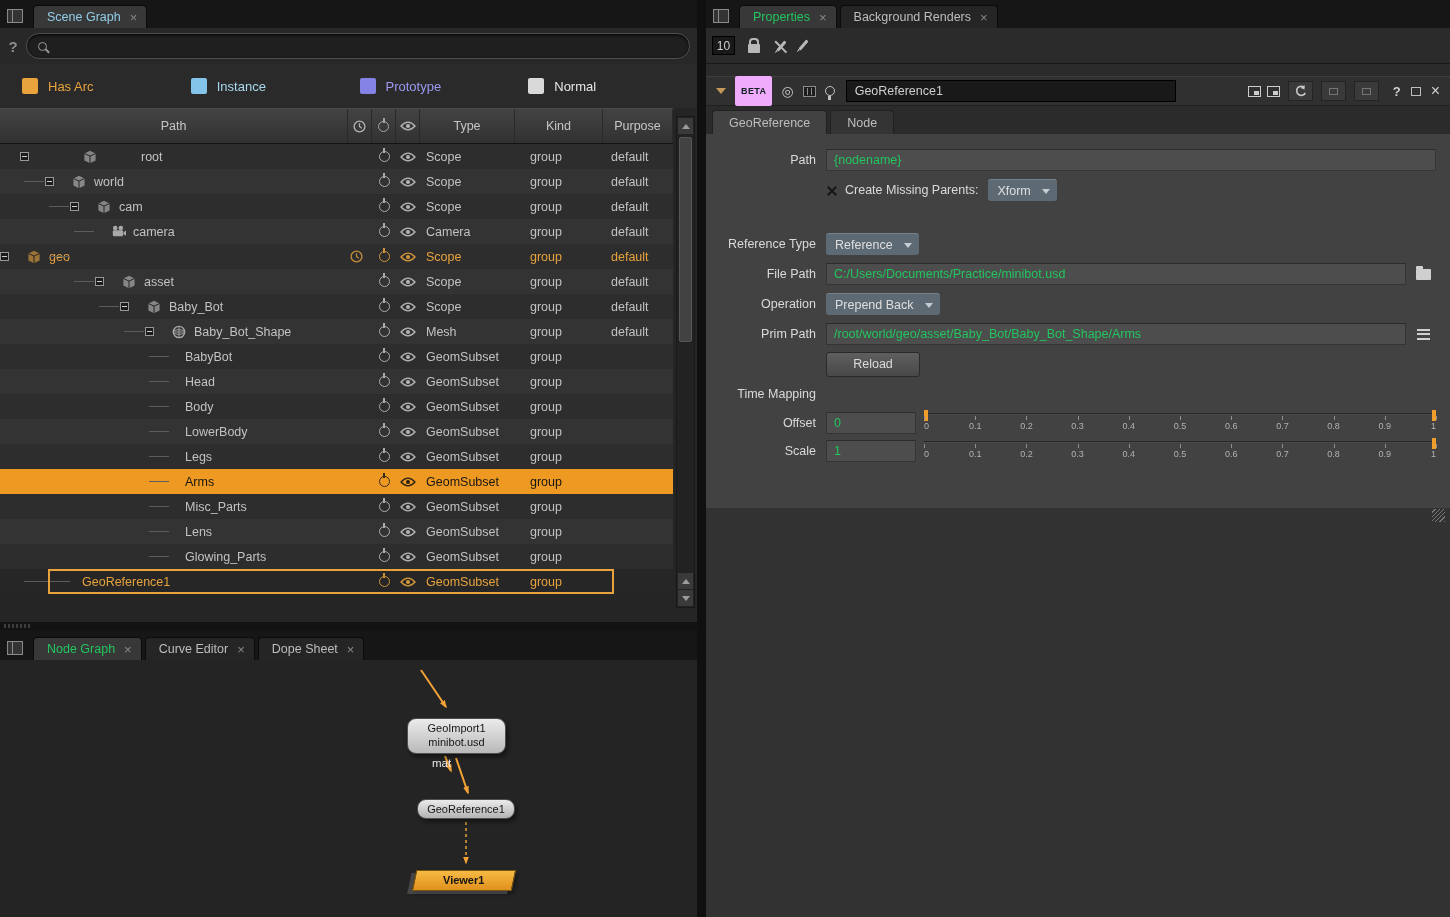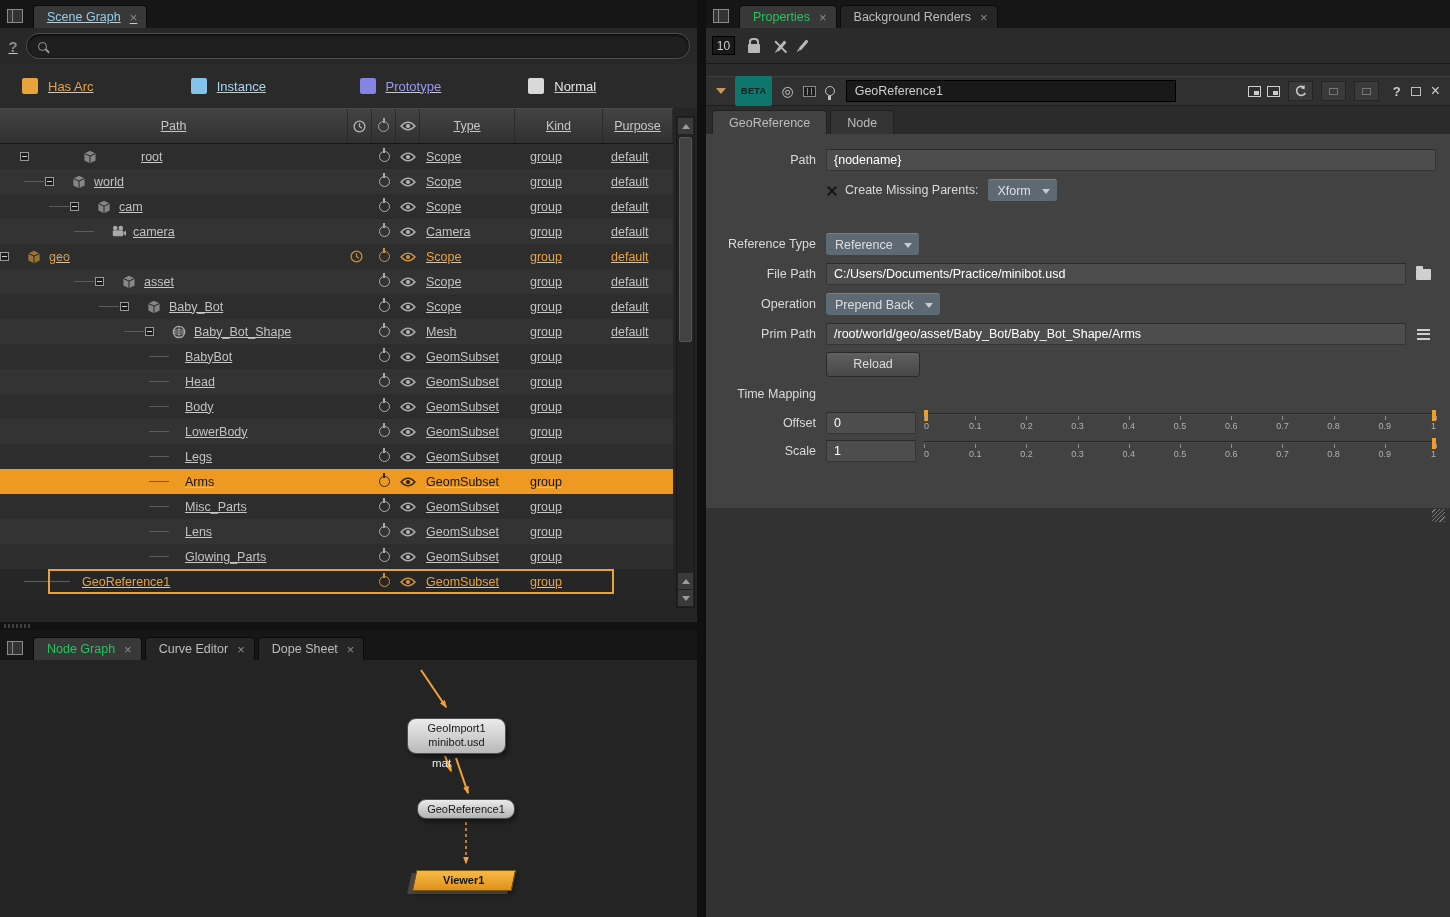--- a/index.html
+++ b/index.html
@@ -16,21 +16,21 @@
   .panel-icon{width:16px;height:14px;margin:0 7px 5px 3px;border:1px solid #8a8a8a;background:#343434;position:relative;flex:none;}
   .panel-icon::after{content:'';position:absolute;left:4px;top:0;bottom:0;width:1px;background:#8a8a8a;}
   .tab{height:23px;display:flex;align-items:center;padding:0 9px 0 13px;background:#252525;border:1px solid #0b0b0b;border-bottom:none;border-radius:4px 4px 0 0;gap:9px;}
   .tab.active{background:#383838;}
   .tab-label{font-size:12.5px;color:#bdbdbd;white-space:nowrap;}
   .tab.active .tab-label{color:#22c55e;}
   .sg-panel .tab.active .tab-label{color:#92cdea;}
   .tab-close{color:#8a8a8a;font-size:13px;line-height:1;}
 
   
-  .sg-panel{position:absolute;top:0;left:0;right:0;height:442px;background:#2a2a2a;text-decoration:underline;}
+  .sg-panel{position:absolute;top:0;left:0;right:0;height:442px;background:#2a2a2a;}
   .h-splitter{position:absolute;top:622px;height:8px;left:0;right:0;background:#121212;}
   .h-splitter .grip{position:absolute;left:4px;top:2px;width:28px;height:4px;background:repeating-linear-gradient(90deg,#3d3d3d 0 2px,#121212 2px 4px);}
   .sg-search-row{height:36px;display:flex;align-items:center;background:#282828;}
   .help-glyph{width:16px;text-align:center;color:#8d8d8d;font-size:15px;font-weight:bold;margin-left:5px;}
   .search-box{flex:1;height:26px;margin:0 7px 0 5px;border:1px solid #4e4e4e;border-radius:13px;background:#1f1f1f;display:flex;align-items:center;box-shadow:inset 0 1px 3px #000;}
   .icon-magnifier{width:9px;height:9px;border:1.5px solid #9a9a9a;border-radius:50%;position:relative;margin-left:11px;flex:none;}
   .icon-magnifier::after{content:'';position:absolute;width:5px;height:1.5px;background:#9a9a9a;transform:rotate(45deg);right:-4px;bottom:-2px;}
   .sg-legend{height:44px;display:flex;align-items:center;padding-left:22px;background:#2a2a2a;}
   .legend-item{display:flex;align-items:center;width:170px;}
   .legend-swatch{width:16px;height:16px;border-radius:2px;margin-right:10px;flex:none;}
@@ -93,21 +93,21 @@
   .props-toolbar{height:36px;display:flex;align-items:center;gap:13px;padding-left:4px;background:#2b2b2b;border-bottom:1px solid #191919;}
   .frame-box{width:23px;height:19px;background:#191919;border:1px solid #000;color:#cfcfcf;font-size:12px;display:flex;align-items:center;justify-content:center;margin-left:2px;}
   .icon-lock{width:12px;height:9px;background:#b8b8b8;border-radius:1px;position:relative;display:inline-block;margin-top:5px;}
   .icon-lock::before{content:'';position:absolute;top:-6px;left:1px;width:6px;height:6px;border:2px solid #b8b8b8;border-bottom:none;border-radius:4px 4px 0 0;}
   .icon-pencil{width:3px;height:12px;background:#b8b8b8;transform:rotate(40deg);position:relative;border-radius:1px;display:inline-block;}
   .icon-pencil::after{content:'';position:absolute;bottom:-4px;left:0;border-left:1.5px solid transparent;border-right:1.5px solid transparent;border-top:4px solid #b8b8b8;}
   .pencil-slash{position:relative;display:inline-flex;width:16px;justify-content:center;}
   .pencil-slash::before{content:'';position:absolute;left:0;top:6px;width:16px;height:1.5px;background:#b8b8b8;transform:rotate(45deg);}
   .node-header{height:30px;margin-top:12px;background:#303030;border-top:1px solid #3e3e3e;border-bottom:1px solid #1f1f1f;display:flex;align-items:center;padding:0 10px;gap:9px;}
   .tri-down{width:0;height:0;border-left:5px solid transparent;border-right:5px solid transparent;border-top:6px solid #c49858;flex:none;}
-  .beta-badge{background:#0f766e;color:#0c2120;font-size:9px;font-weight:bold;letter-spacing:.4px;padding:10px 6px;border-radius:2px;}
+  .beta-badge{background:#f0abfc;color:#0c2120;font-size:9px;font-weight:bold;letter-spacing:.4px;padding:10px 6px;border-radius:2px;}
   .icon-target{font-size:14px;color:#c6c6c6;line-height:1;}
   .icon-media{width:13px;height:11px;background:#1d1d1d;border:1px solid #8c8c8c;position:relative;}
   .icon-media::after{content:'';position:absolute;left:3px;top:1px;bottom:1px;width:1px;background:#8c8c8c;box-shadow:4px 0 #8c8c8c;}
   .icon-bulb{width:10px;height:10px;border:1.5px solid #c2c2c2;border-radius:50%;position:relative;margin-right:2px;}
   .icon-bulb::after{content:'';position:absolute;left:2px;bottom:-4.5px;width:3px;height:3.5px;background:#c2c2c2;}
   .node-name-field{width:330px;height:22px;background:#191919;border:1px solid #000;color:#cfcfcf;font-size:12.5px;padding:0 8px;font-family:inherit;outline:none;}
   .hdr-right{margin-left:auto;display:flex;align-items:center;gap:6px;}
   .icon-pane{width:13px;height:11px;border:1px solid #cdcdcd;position:relative;}
   .icon-pane::after{content:'';position:absolute;right:1px;bottom:1px;width:5px;height:4px;background:#cdcdcd;}
   .hdr-btn{width:25px;height:20px;background:#3a3a3a;border:1px solid #242424;display:flex;align-items:center;justify-content:center;margin-left:2px;}
@@ -115,21 +115,21 @@
   .hdr-help{font-size:13px;font-weight:bold;color:#cfcfcf;margin-left:8px;}
   .icon-float{width:10px;height:9px;border:1.5px solid #bdbdbd;margin-left:4px;}
   .hdr-close{font-size:16px;color:#cfcfcf;margin-left:4px;line-height:1;}
   .sub-tabs{height:28px;display:flex;align-items:flex-end;padding-left:6px;gap:3px;background:#2b2b2b;}
   .sub-tab{height:24px;padding:0 16px;display:flex;align-items:center;background:#343434;border:1px solid #212121;border-bottom:none;border-radius:4px 4px 0 0;font-size:12.5px;color:#bdbdbd;}
   .sub-tab.active{background:#424242;color:#e0e0e0;}
   .props-content{position:relative;height:374px;background:#424242;padding-top:14px;}
   .props-bottom{height:409px;background:#323232;}
   .prop-row{display:flex;align-items:center;margin:0 14px 6px 0;height:24px;}
   .prop-label{width:120px;flex:none;text-align:right;padding-right:10px;font-size:12.5px;color:#dadada;white-space:nowrap;}
-  .text-field{height:22px;background:#4d4d4d;border:1px solid #353535;border-top-color:#2c2c2c;color:#ffffff;font-size:12.5px;padding:0 7px;font-family:inherit;outline:none;}
+  .text-field{height:22px;background:#4d4d4d;border:1px solid #353535;border-top-color:#2c2c2c;color:#22c55e;font-size:12.5px;padding:0 7px;font-family:inherit;outline:none;}
   .grow{flex:1;}
   .small-field{width:90px;flex:none;}
   .cmp-check{width:11px;height:11px;position:relative;margin-right:8px;flex:none;}
   .cmp-check::before,.cmp-check::after{content:'';position:absolute;left:0;top:5px;width:12px;height:2px;background:#161616;}
   .cmp-check::before{transform:rotate(45deg);}
   .cmp-check::after{transform:rotate(-45deg);}
   .cmp-label{font-size:12.5px;color:#dadada;margin-right:10px;}
   .dropdown{height:22px;background:#5d6a74;border-radius:3px;display:flex;align-items:center;padding:0 26px 0 9px;font-size:12.5px;color:#dfdfdf;position:relative;border-top:1px solid #75828b;}
   .dd-arrow{position:absolute;right:7px;top:9px;width:0;height:0;border-left:4px solid transparent;border-right:4px solid transparent;border-top:5px solid #c4cdd2;}
   .field-btn{width:26px;height:24px;display:flex;align-items:center;justify-content:center;margin-left:4px;flex:none;}

